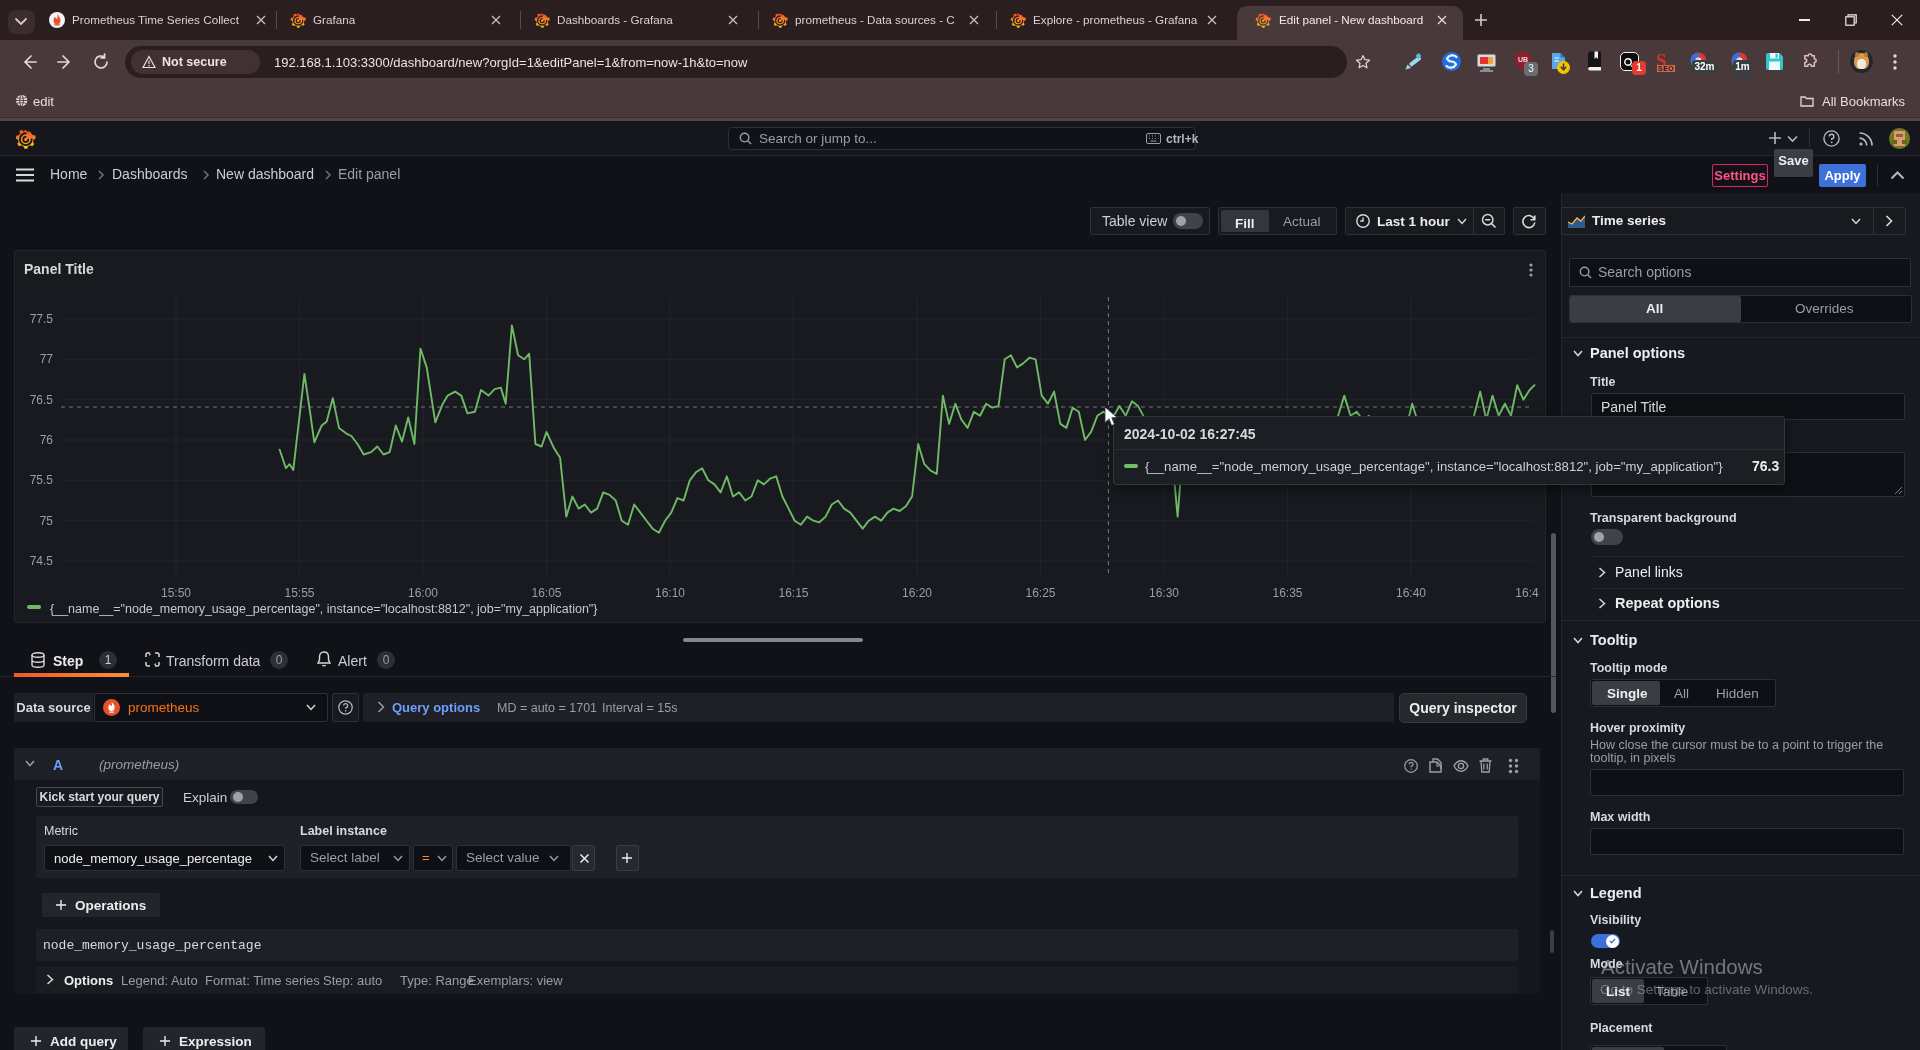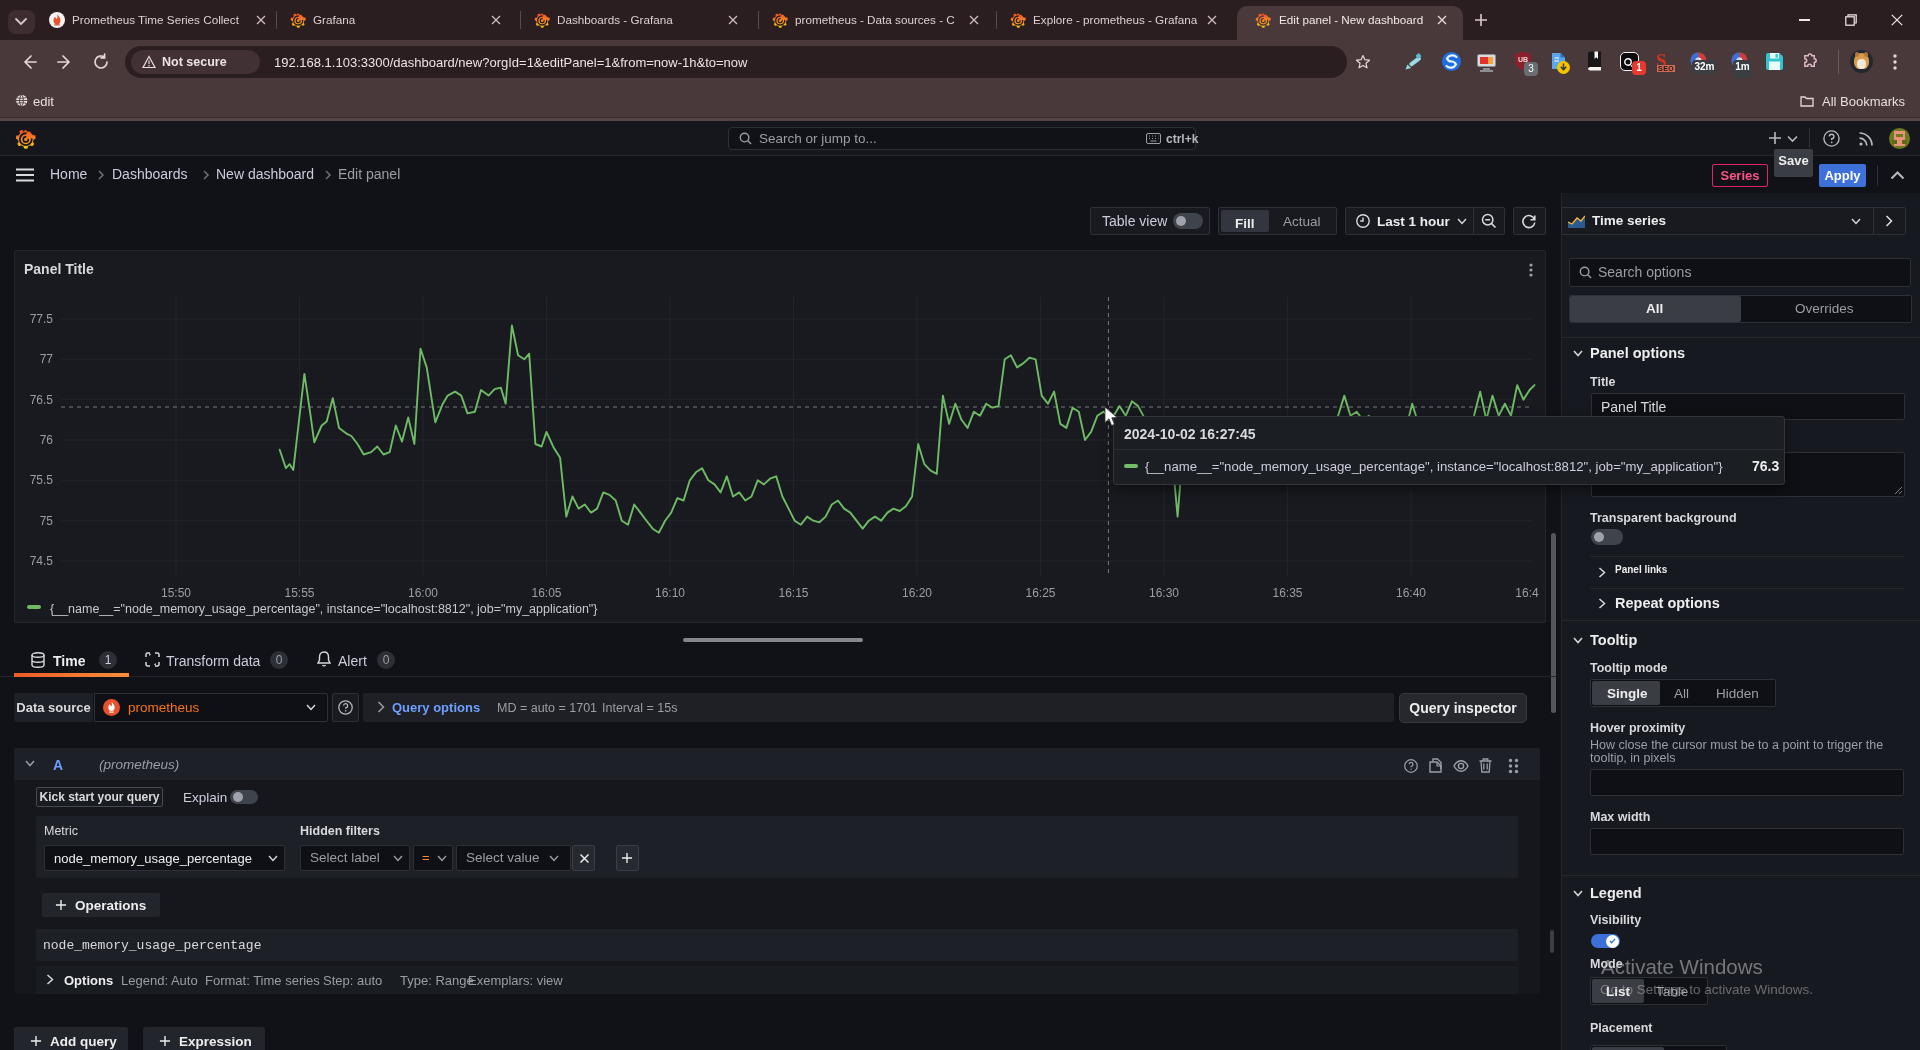--- a/index.html
+++ b/index.html
@@ -290,21 +290,21 @@
     </svg>
     <div class="txt wh" style="left:112px;top:166px;font-size:14px">Dashboards</div>
     <svg class="abs" style="left:202px;top:170px" width="8" height="10" viewBox="0 0 8 10">
       <path d="M2 1 L6 5 L2 9" stroke="#6f7178" stroke-width="1.5" fill="none"></path>
     </svg>
     <div class="txt wh" style="left:216px;top:166px;font-size:14px">New dashboard</div>
     <svg class="abs" style="left:324px;top:170px" width="8" height="10" viewBox="0 0 8 10">
       <path d="M2 1 L6 5 L2 9" stroke="#6f7178" stroke-width="1.5" fill="none"></path>
     </svg>
     <div class="txt mut" style="left:338px;top:166px;font-size:14px">Edit panel</div>
-    <div class="abs" style="left:1712px;top:164px;width:56px;height:23px;border:1px solid #e0226e;border-radius:2px;color:#ff5286;font-size:13px;font-weight:bold;text-align:center;line-height:21px">Series</div>
+    <div class="abs" style="left:1712px;top:164px;width:56px;height:23px;border:1px solid #e0226e;border-radius:2px;color:#ff5286;font-size:13px;font-weight:bold;text-align:center;line-height:21px">Settings</div>
     <div class="abs" style="left:1774px;top:149px;width:39px;height:28px;background:#3a3d44;border-radius:2px;color:#eceded;font-size:13px;font-weight:bold;text-align:center;line-height:23px">Save</div>
     <div class="abs" style="left:1819px;top:164px;width:47px;height:23px;background:#3d71d9;border-radius:2px;color:#fff;font-size:13px;font-weight:bold;text-align:center;line-height:23px">Apply</div>
     <div class="abs" style="left:1877px;top:165px;width:1px;height:21px;background:#2e3038"></div>
     <svg class="abs" style="left:1890px;top:170px" width="15" height="10" viewBox="0 0 15 10">
       <path d="M1.5 8.5 L7.5 2.5 L13.5 8.5" stroke="#b6b7c0" stroke-width="2" fill="none"></path>
     </svg>
     <div class="abs" style="left:1090px;top:207px;width:120px;height:28px;background:#181a1f;border:1px solid #2e3038;border-radius:2px"></div>
     <div class="txt wh" style="left:1102px;top:213px;font-size:14px">Table view</div>
     <div class="abs" style="left:1173px;top:213px;width:30px;height:16px;border-radius:8px;background:#3f434c"></div>
     <div class="abs" style="left:1176px;top:216px;width:10px;height:10px;border-radius:50%;background:#9fa2ab"></div>
@@ -398,21 +398,21 @@
       </svg>
     </div>
     <div class="abs" style="left:1551px;top:533px;width:5px;height:180px;border-radius:3px;background:#54565c"></div>
     <div class="abs" style="left:1550px;top:930px;width:4px;height:23px;border-radius:2px;background:#3c3e44"></div>
     <div class="abs" style="left:683px;top:638px;width:180px;height:3.5px;border-radius:2px;background:#85878c"></div>
     <div class="abs" style="left:0;top:645px;width:1556px;height:32px;border-bottom:1px solid #25262c"></div>
     <svg class="abs" style="left:31px;top:652px" width="14" height="16" viewBox="0 0 14 16">
       <ellipse cx="7" cy="3" rx="6" ry="2.2" fill="none" stroke="#d8d9dd" stroke-width="1.4"></ellipse>
       <path d="M1 3 V13 C1 14.2 3.7 15.2 7 15.2 C10.3 15.2 13 14.2 13 13 V3 M1 8 C1 9.2 3.7 10.2 7 10.2 C10.3 10.2 13 9.2 13 8" fill="none" stroke="#d8d9dd" stroke-width="1.4"></path>
     </svg>
-    <div class="txt" style="left:53px;top:653px;font-size:14px;font-weight:bold;color:#eceded">Time</div>
+    <div class="txt" style="left:53px;top:653px;font-size:14px;font-weight:bold;color:#eceded">Step</div>
     <div class="abs" style="left:99px;top:651px;width:18px;height:18px;border-radius:9px;background:#2c2f36;color:#ccccdc;font-size:12px;text-align:center;line-height:18px">1</div>
     <div class="abs" style="left:14px;top:673px;width:115px;height:4px;background:linear-gradient(90deg,#ed5b26,#fa8e3c)"></div>
     <svg class="abs" style="left:145px;top:652px" width="15" height="15" viewBox="0 0 15 15">
       <path d="M1 5 V2.5 A1.5 1.5 0 0 1 2.5 1 H5 M10 1 H12.5 A1.5 1.5 0 0 1 14 2.5 V5 M14 10 V12.5 A1.5 1.5 0 0 1 12.5 14 H10 M5 14 H2.5 A1.5 1.5 0 0 1 1 12.5 V10" stroke="#d8d9dd" stroke-width="1.5" fill="none"></path>
       <path d="M4.2 1 L6 2.5 L4.2 4 M10.8 14 L9 12.5 L10.8 11" fill="#d8d9dd" stroke="none"></path>
     </svg>
     <div class="txt wh" style="left:166px;top:653px;font-size:14px">Transform data</div>
     <div class="abs" style="left:270px;top:651px;width:18px;height:18px;border-radius:9px;background:#2c2f36;color:#9b9da7;font-size:12px;text-align:center;line-height:18px">0</div>
     <svg class="abs" style="left:317px;top:651px" width="14" height="16" viewBox="0 0 14 16">
       <path d="M7 1 C4 1 2.5 3 2.5 6 V9 L1 12 H13 L11.5 9 V6 C11.5 3 10 1 7 1 Z" fill="none" stroke="#d8d9dd" stroke-width="1.4"></path>
@@ -481,21 +481,21 @@
     <div class="txt wh" style="left:183px;top:790px;font-size:13.5px">Explain</div>
     <div class="abs" style="left:230px;top:790px;width:28px;height:14px;border-radius:7px;background:#3f434c"></div>
     <div class="abs" style="left:233px;top:792px;width:10px;height:10px;border-radius:50%;background:#9fa2ab"></div>
     <div class="abs" style="left:36px;top:816px;width:1482px;height:62px;background:#1d2026;border-radius:2px"></div>
     <div class="txt" style="left:44px;top:824px;font-size:12.5px;font-weight:normal;color:#d8d9dd">Metric</div>
     <div class="abs" style="left:44px;top:845px;width:241px;height:26px;background:#0e1015;border:1px solid #2e3038;border-radius:2px"></div>
     <div class="txt" style="left:54px;top:851px;font-size:13px;color:#eceded">node_memory_usage_percentage</div>
     <svg class="abs" style="left:268px;top:855px" width="10" height="7" viewBox="0 0 10 7">
       <path d="M1 1 L5 5.5 L9 1" stroke="#d8d9dd" stroke-width="1.4" fill="none"></path>
     </svg>
-    <div class="txt" style="left:300px;top:824px;font-size:12.5px;font-weight:bold;color:#d8d9dd">Hidden filters</div>
+    <div class="txt" style="left:300px;top:824px;font-size:12.5px;font-weight:bold;color:#d8d9dd">Label instance</div>
     <div class="abs" style="left:300px;top:845px;width:110px;height:26px;background:#0e1015;border:1px solid #2e3038;border-radius:2px"></div>
     <div class="txt mut" style="left:310px;top:850px;font-size:13.5px">Select label</div>
     <svg class="abs" style="left:393px;top:855px" width="10" height="7" viewBox="0 0 10 7">
       <path d="M1 1 L5 5.5 L9 1" stroke="#9b9da7" stroke-width="1.4" fill="none"></path>
     </svg>
     <div class="abs" style="left:413px;top:845px;width:40px;height:26px;background:#0e1015;border:1px solid #2e3038;border-radius:2px"></div>
     <div class="txt" style="left:422px;top:850px;font-size:13px;color:#ff8833">=</div>
     <svg class="abs" style="left:437px;top:855px" width="10" height="7" viewBox="0 0 10 7">
       <path d="M1 1 L5 5.5 L9 1" stroke="#9b9da7" stroke-width="1.4" fill="none"></path>
     </svg>
@@ -563,21 +563,21 @@
     <svg class="abs" style="left:1894px;top:486px" width="9" height="9" viewBox="0 0 9 9">
       <path d="M8 1 L1 8 M8 5 L5 8" stroke="#7b7d86" stroke-width="1"></path>
     </svg>
     <div class="txt" style="left:1590px;top:511px;font-size:12.5px;font-weight:bold;color:#d8d9dd">Transparent background</div>
     <div class="abs" style="left:1591px;top:529px;width:32px;height:16px;border-radius:8px;background:#3f434c"></div>
     <div class="abs" style="left:1594px;top:532px;width:10px;height:10px;border-radius:50%;background:#9fa2ab"></div>
     <div class="abs" style="left:1590px;top:556px;width:315px;height:1px;background:#25262c"></div>
     <svg class="abs" style="left:1598px;top:567px" width="8" height="11" viewBox="0 0 8 11">
       <path d="M1.5 1 L6.5 5.5 L1.5 10" stroke="#d8d9dd" stroke-width="1.5" fill="none"></path>
     </svg>
-    <div class="txt" style="left:1615px;top:564px;font-size:10px;font-weight:bold;color:#eceded">Panel links</div>
+    <div class="txt" style="left:1615px;top:564px;font-size:14px;font-weight:normal;color:#eceded">Panel links</div>
     <div class="abs" style="left:1590px;top:588px;width:315px;height:1px;background:#25262c"></div>
     <svg class="abs" style="left:1598px;top:598px" width="8" height="11" viewBox="0 0 8 11">
       <path d="M1.5 1 L6.5 5.5 L1.5 10" stroke="#d8d9dd" stroke-width="1.5" fill="none"></path>
     </svg>
     <div class="txt" style="left:1615px;top:595px;font-size:14.5px;font-weight:bold;color:#eceded">Repeat options</div>
     <div class="abs" style="left:1561px;top:620px;width:359px;height:1px;background:#25262c"></div>
     <svg class="abs" style="left:1573px;top:637px" width="10" height="7" viewBox="0 0 10 7">
       <path d="M1 1 L5 5.5 L9 1" stroke="#d8d9dd" stroke-width="1.5" fill="none"></path>
     </svg>
     <div class="txt" style="left:1590px;top:632px;font-size:14.5px;font-weight:bold;color:#eceded">Tooltip</div>

